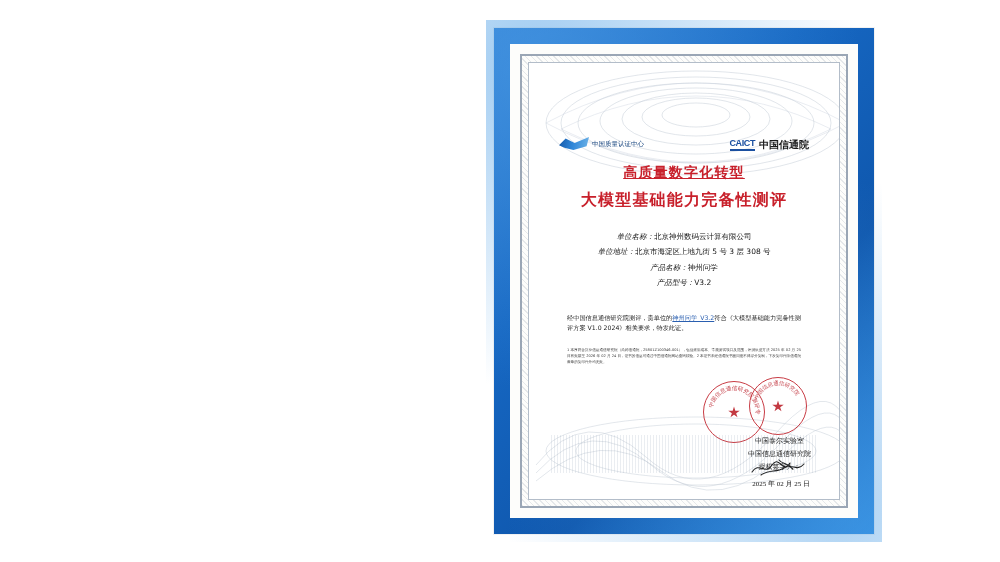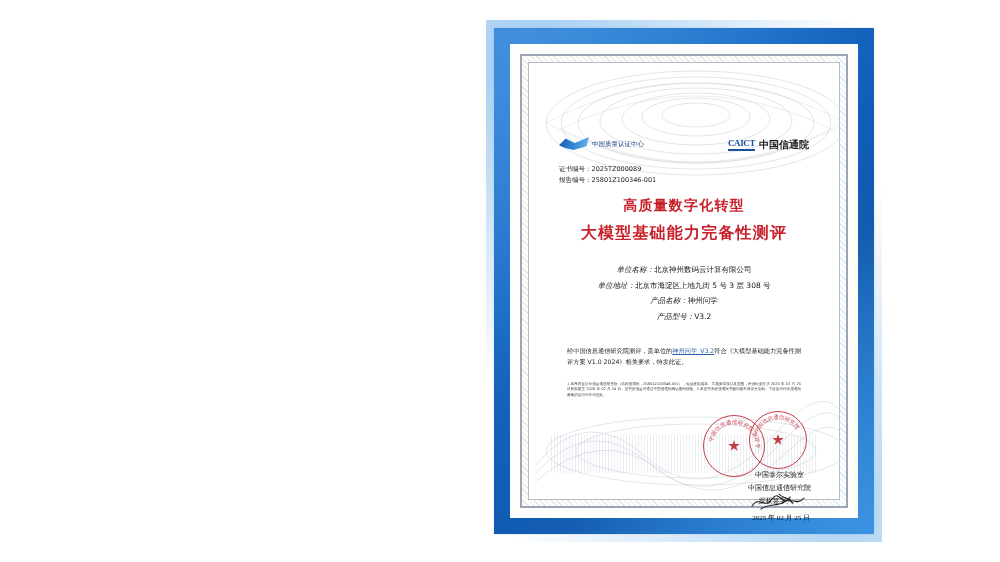--- a/index.html
+++ b/index.html
@@ -115,21 +115,21 @@
     align-items: center;
     gap: 4px;
   }
   .caict-mark {
     font-size: 9px;
     font-weight: bold;
     color: #1a4fa0;
     letter-spacing: -0.4px;
     border-bottom: 2px solid #1a4fa0;
     padding-bottom: 1px;
-    font-family: Liberation Serif, serif;
+    font-family: Liberation Sans, sans-serif;
   }
   .caict-cn {
     font-size: 10px;
     color: #1a1a1a;
     font-family: "DejaVu Sans", sans-serif;
     white-space: nowrap;
     font-weight: bold;
   }
   .logo-right {
     display: flex;
@@ -185,21 +185,21 @@
   .titles {
     text-align: center;
     margin-top: 12px;
   }
   .title-main, .title-sub {
     color: #c8202b;
     font-weight: bold;
     font-family: "DejaVu Sans", sans-serif;
     letter-spacing: 1.2px;
   }
-  .title-main { font-size: 14px; }
+  .title-main { font-size: 14px; text-decoration: underline; }
   .title-sub  { font-size: 16px; margin-top: 8px; }
 
   
   .info {
     margin-top: 18px;
     text-align: center;
     font-size: 7.5px;
     color: #141414;
     line-height: 2.05;
     font-family: "DejaVu Sans", sans-serif;
@@ -338,28 +338,20 @@
               <div class="logo-left">
                 <span class="swoosh"></span>
                 <span class="cn-text">中国质量认证中心</span>
               </div>
               <div class="logo-mid">
                 <span class="caict-mark">CAICT</span>
                 <span class="caict-cn">中国信通院</span>
               </div>
             </div>
 
-            <div class="numbers">
-              <div>
-                <span>证书编号：</span><span>2025TZ000089</span>
-              </div>
-              <div>
-                <span>报告编号：</span><span>25801Z100346-001</span>
-              </div>
-            </div>
 
             <div class="titles">
               <div class="title-main">高质量数字化转型</div>
               <div class="title-sub">大模型基础能力完备性测评</div>
             </div>
 
             <div class="info">
               <div>
                 <span class="label">单位名称：</span><span>北京神州数码云计算有限公司</span>
               </div>

